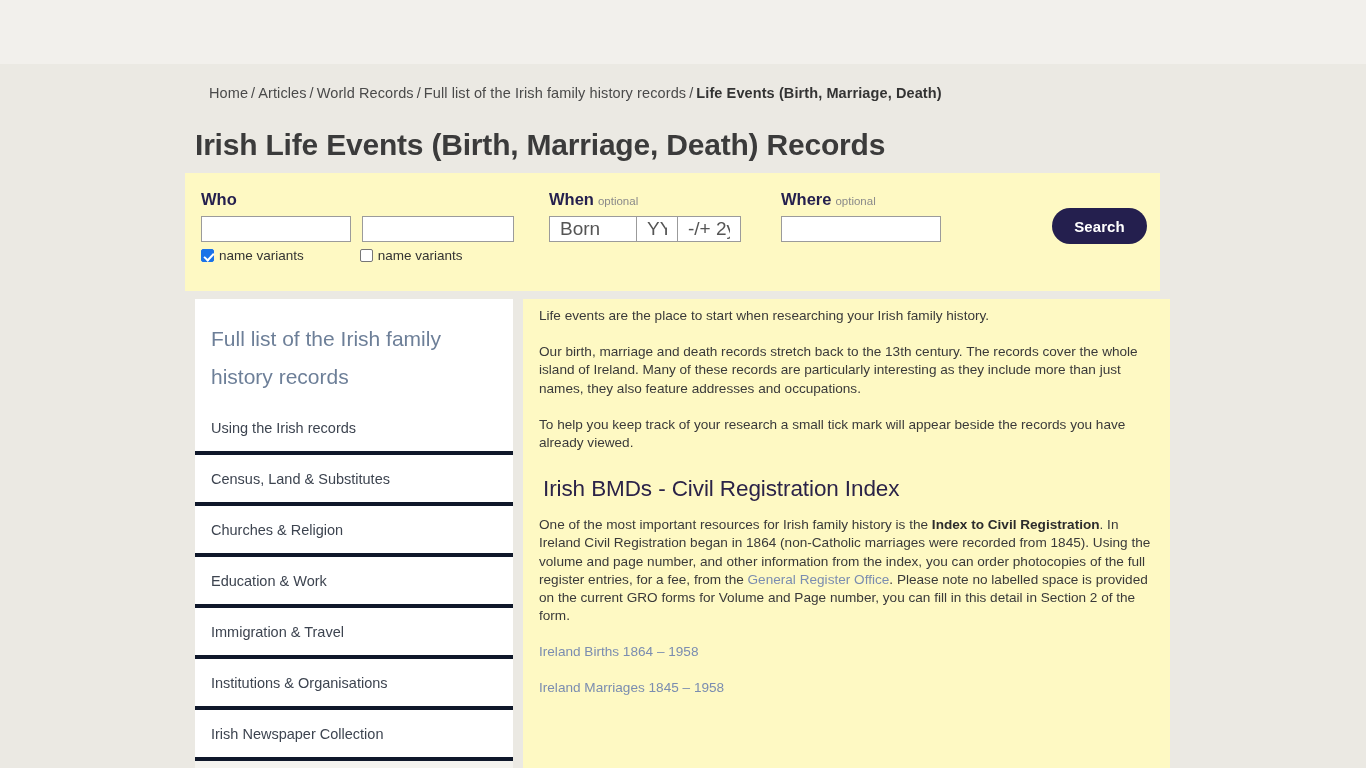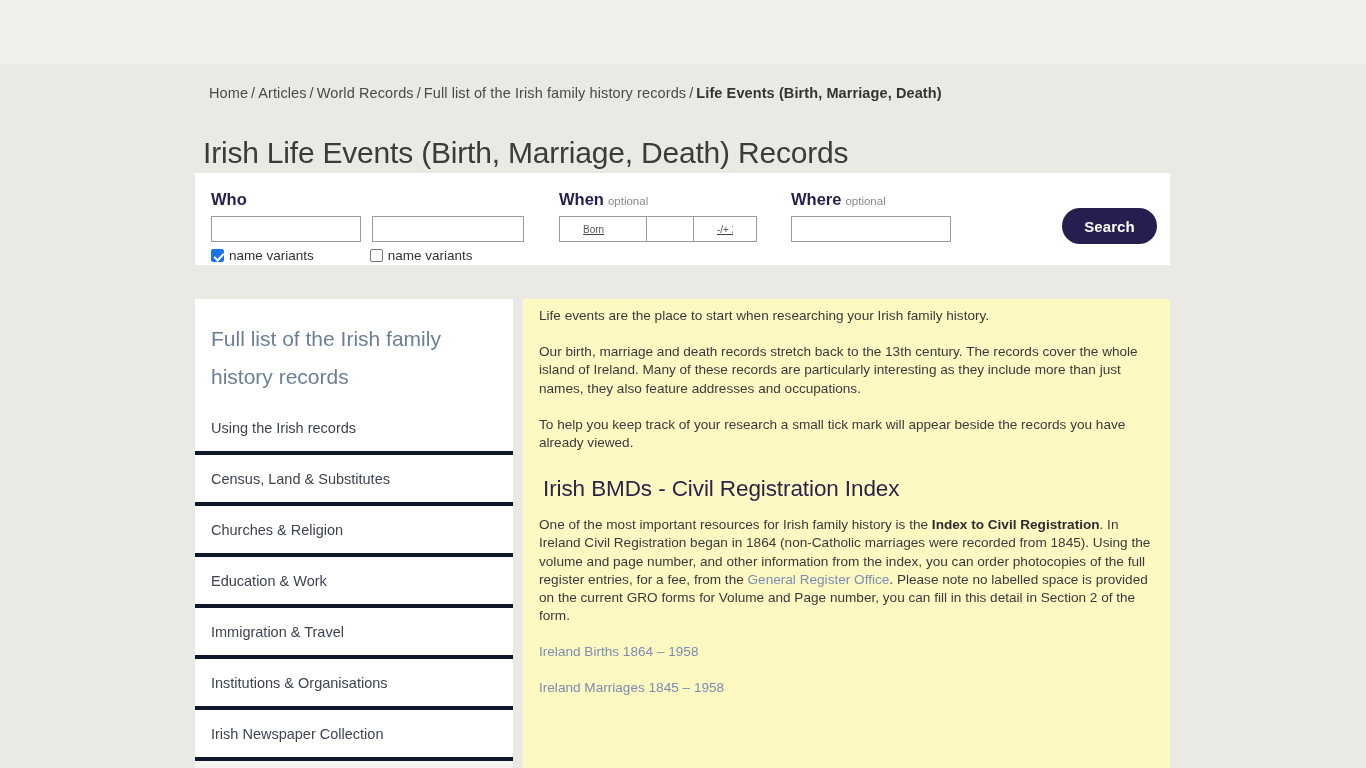--- a/index.html
+++ b/index.html
@@ -40,58 +40,57 @@
   .breadcrumb .sep { color: #4a4a4a; margin: 0 3px; }
   .breadcrumb .current {
     font-weight: bold;
     color: #333;
   }
   
   .page-title {
     position: absolute;
     left: 195px; top: 128px;
     font-size: 30px;
-    font-weight: normal;
+    font-weight: bold;
     color: #3b3b3b;
-    margin: 8px;
+    margin: 0;
     letter-spacing: -0.2px;
     white-space: nowrap;
   }
   
   .search-panel {
     position: absolute;
-    left: 195px; top: 173px;
-    width: 975px; height: 92px;
-    background: #ffffff;
+    left: 185px; top: 173px;
+    width: 975px; height: 118px;
+    background: #fef9c3;
   }
   .field-group { position: absolute; }
   .group-label {
     font-size: 16.5px;
     font-weight: bold;
     color: #241f4e;
     margin: 0 0 7px 0;
     white-space: nowrap;
   }
   .group-label .optional {
     font-size: 11.5px;
     font-weight: normal;
     color: #8a8a8a;
     margin-left: 4px;
   }
   .txt {
     border: 1px solid #9b9b9b;
     background: #fff;
     height: 26px;
-    font-size: 10px;
+    font-size: 19px;
     font-family: "Liberation Sans", sans-serif;
     color: #444;
-    padding: 0 23px;
+    padding: 0 10px;
     outline: none;
     vertical-align: top;
-    text-decoration: underline;
   }
   .txt::placeholder { color: #555; opacity: 1; }
   .row-inputs { white-space: nowrap; font-size: 0; }
   .who-group { left: 16px; top: 17px; }
   .who-group .txt.first { width: 150px; }
   .who-group .txt.second { width: 152px; margin-left: 11px; }
   .variants-row {
     margin-top: 6px;
     white-space: nowrap;
     font-size: 0;

